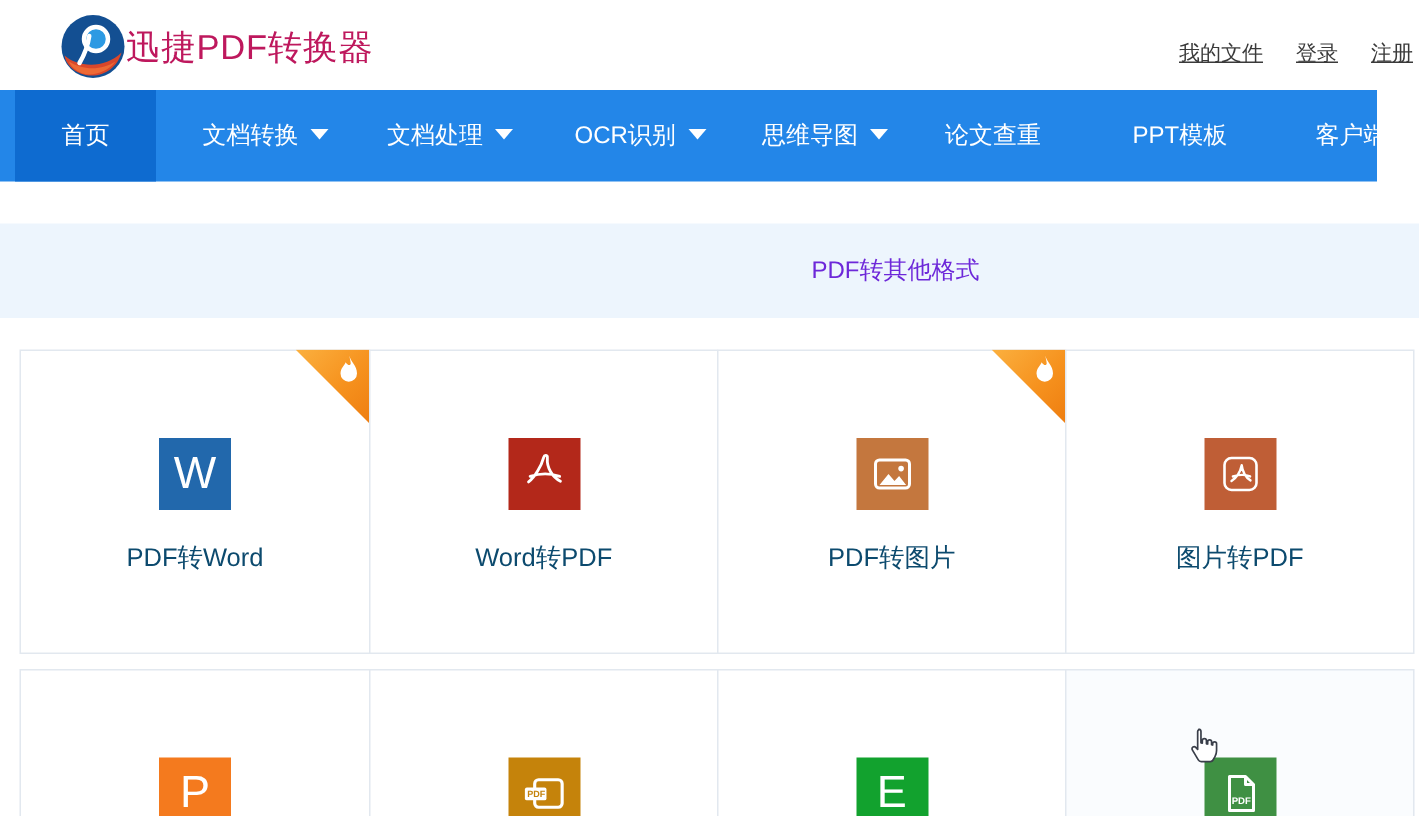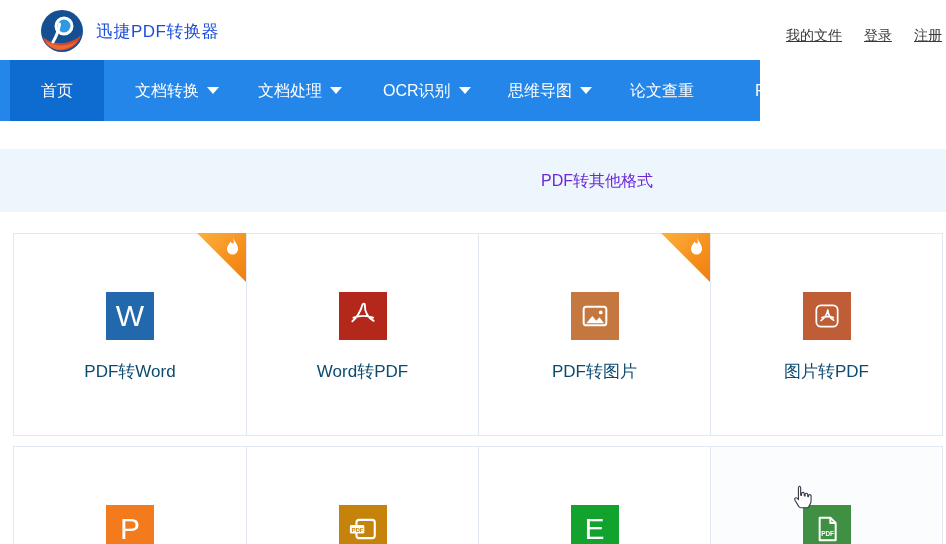--- a/index.html
+++ b/index.html
@@ -3,26 +3,26 @@
 <meta charset="utf-8">
 <style>
   * { margin:0; padding:0; box-sizing:border-box; }
   html,body { width:946px; height:544px; overflow:hidden; background:#fff;
               font-family:"Liberation Sans","DejaVu Sans",sans-serif; }
 
   
   .header { position:relative; height:60px; background:#fff; }
   .brand { position:absolute; left:40px; top:9px; display:flex; align-items:center; }
   .logo-svg { width:44px; height:44px; display:block; }
-  .brand-title { margin-left:12px; font-size:17px; color:#1d4ed8; letter-spacing:.5px; }
+  .brand-title { font-size:23px; color:#be185d; letter-spacing:.5px; }
   .header-links { position:absolute; right:4px; top:0; height:72px; display:flex; align-items:center; }
   .header-link { font-size:14px; color:#3a3a3a; text-decoration:underline; margin-left:22px; cursor:pointer; }
 
   
-  .nav { position:absolute; left:0; top:60px; width:760px; height:61px; background:#2386e8; }
+  .nav { position:absolute; left:0; top:60px; width:918px; height:61px; background:#2386e8; }
   .nav-item { position:absolute; top:0; height:61px; line-height:61px; color:#fff; font-size:16px;
               white-space:nowrap; cursor:pointer; }
   .nav-item.active { background:#0e6bd0; text-align:center; }
   .caret { display:inline-block; width:0; height:0; border-left:6px solid transparent;
            border-right:6px solid transparent; border-top:7px solid #fff; margin-left:8px;
            vertical-align:middle; position:relative; top:-1px; }
   .ni1 { left:10px;  width:94px; }
   .ni2 { left:135px; }
   .ni3 { left:258px; }
   .ni4 { left:383px; }

